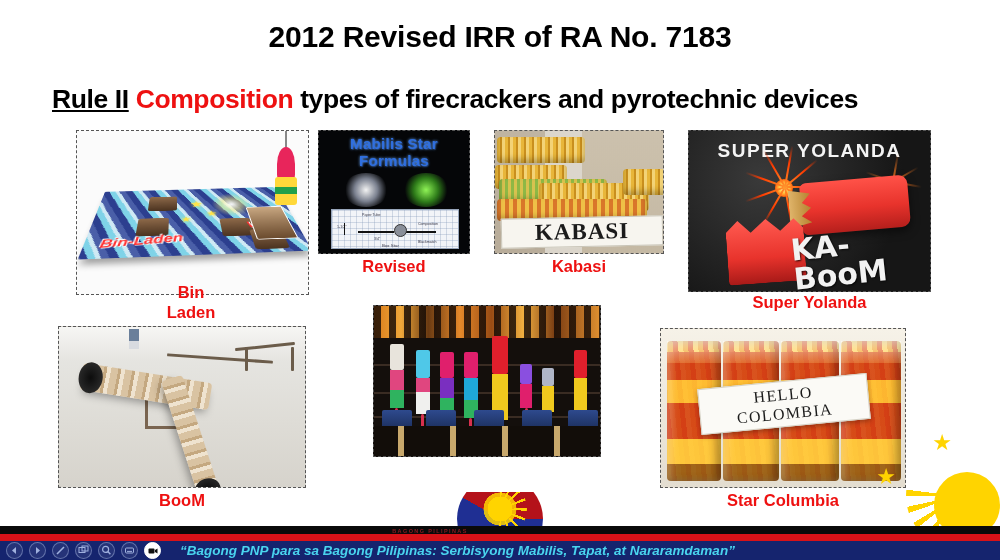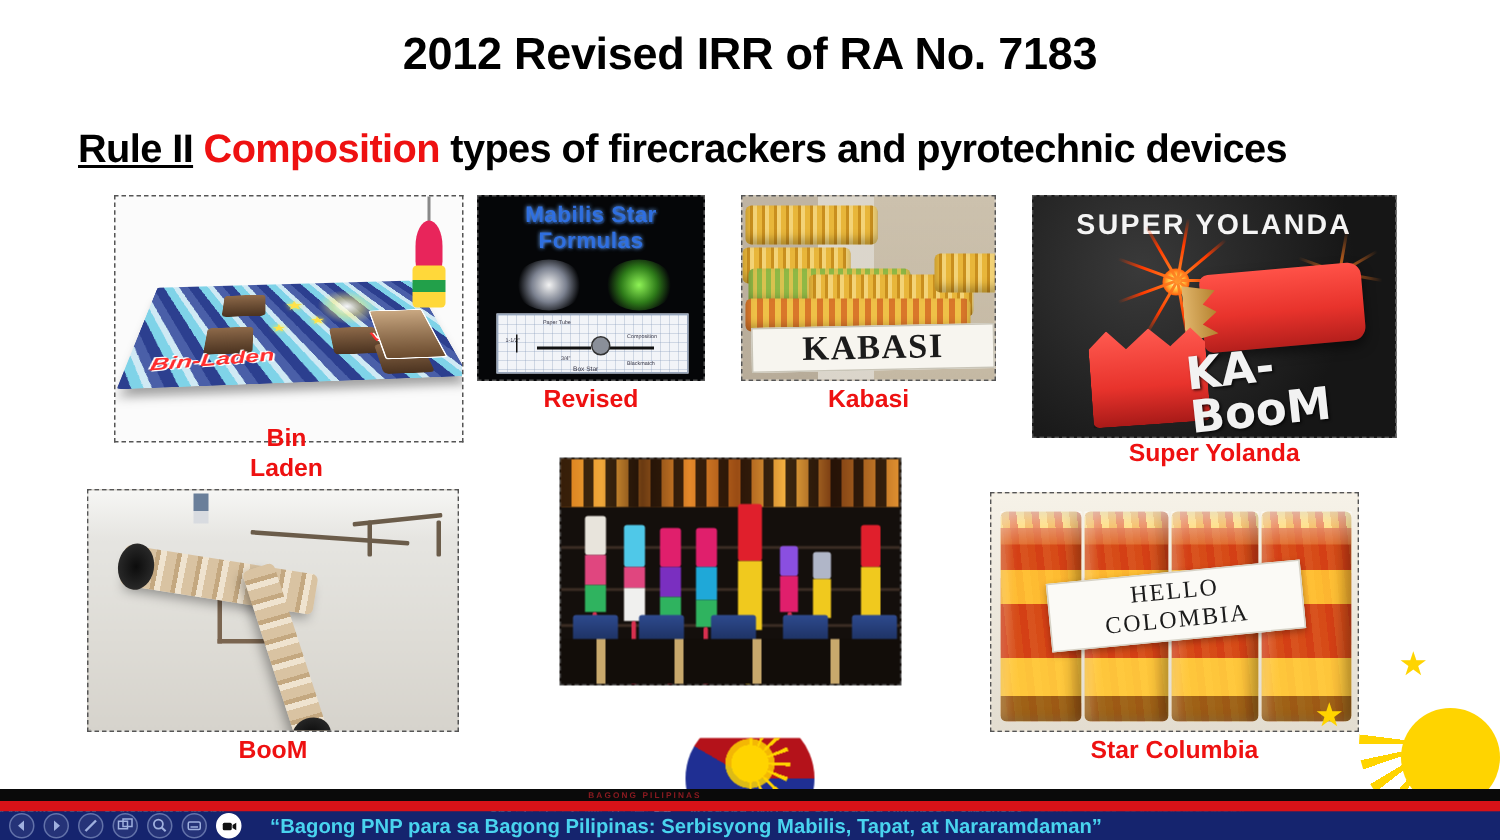--- a/index.html
+++ b/index.html
@@ -430,21 +430,21 @@
     border:1px solid rgba(150,165,210,.55);
     background: rgba(255,255,255,.07);
     display:flex; align-items:center; justify-content:center;
     color:#9fb0de;
   }
   .tb-icon.active { background:#ffffff; border-color:#ffffff; color:#111; }
   .tb-icon svg { display:block; }
   #ticker {
     position:absolute; left:180px; top:541px; height:19px;
     display:flex; align-items:center;
-    color:#49d4ee; font-size:13.5px; font-weight:bold;
+    color:#49d4ee; font-size:13.5px; font-style:italic; font-weight:bold;
     white-space:nowrap;
   }
 </style>
 </head>
 <body>
 
 <div id="slide">
 
   <div class="slide-title">2012 Revised IRR of RA No. 7183</div>
 

